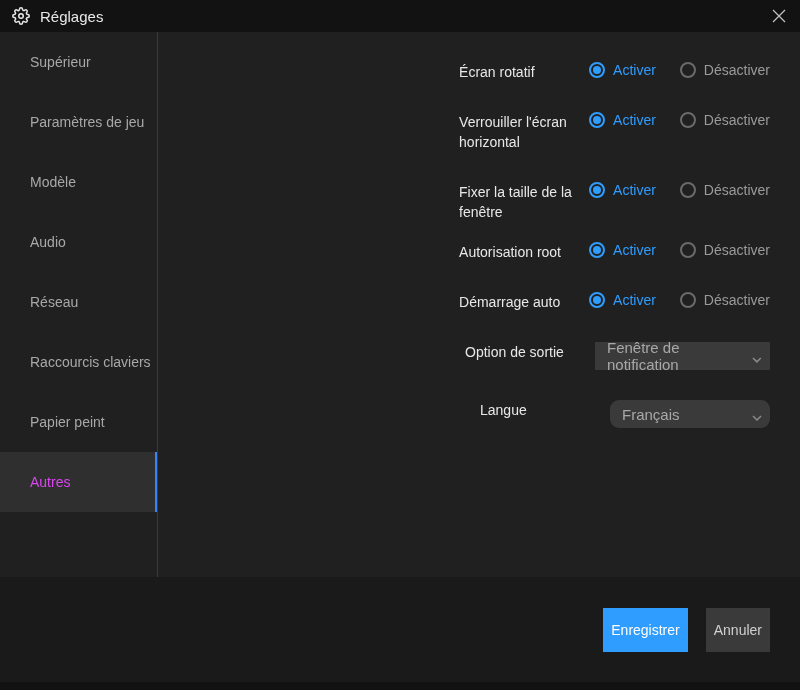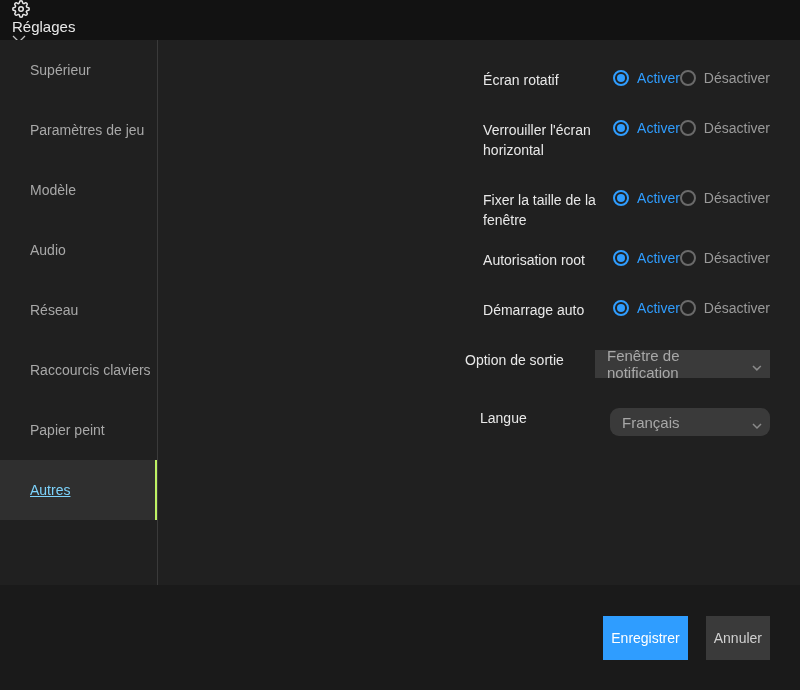--- a/index.html
+++ b/index.html
@@ -6,25 +6,24 @@
     html, body {
       width: 800px; height: 690px;
       font-family: -apple-system, BlinkMacSystemFont, "Segoe UI", Arial, sans-serif;
       background: #121212;
       color: #d0d0d0;
       overflow: hidden;
       font-size: 14px;
     }
     
     .header {
-      height: 40px;
-      display: flex; 
+      height: 32px;
+      display: flex; align-items: center;
       padding: 0 14px 0 12px;
       background: #121212;
-      flex-direction: column;
     }
     .header .gear {
       width: 18px; height: 18px;
       margin-right: 10px;
       color: #e8e8e8;
     }
     .header .title {
       flex: 1;
       color: #e8e8e8;
       font-size: 15px;
@@ -48,23 +47,22 @@
     .sidebar-item {
       height: 60px;
       display: flex; align-items: center;
       padding-left: 30px;
       color: #a8a8a8;
       cursor: pointer;
       font-size: 14px;
     }
     .sidebar-item.active {
       background: #2f2f2f;
-      color: #7dd3fc;
-      border-right: 2px solid #bef264;
-      text-decoration: underline;
+      color: #d946ef;
+      border-right: 2px solid #3b82f6;
     }
     
     .content {
       flex: 1;
       padding: 30px 30px 10px 40px;
     }
     .row {
       display: flex;
       align-items: flex-start;
       margin-bottom: 30px;
@@ -73,20 +71,21 @@
     .row.tight { margin-bottom: 20px; }
     .label {
       width: 130px;
       color: #e8e8e8;
       line-height: 20px;
       padding-top: 0;
     }
     .options {
       display: flex;
       align-items: center;
+      gap: 24px;
     }
     .radio {
       display: flex; align-items: center; gap: 8px;
       cursor: pointer;
       color: #9a9a9a;
     }
     .radio .ring {
       width: 16px; height: 16px;
       border-radius: 50%;
       border: 2px solid #6a6a6a;

